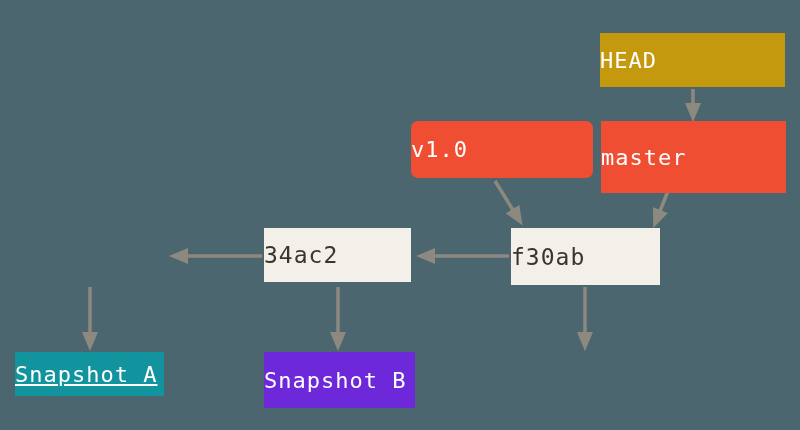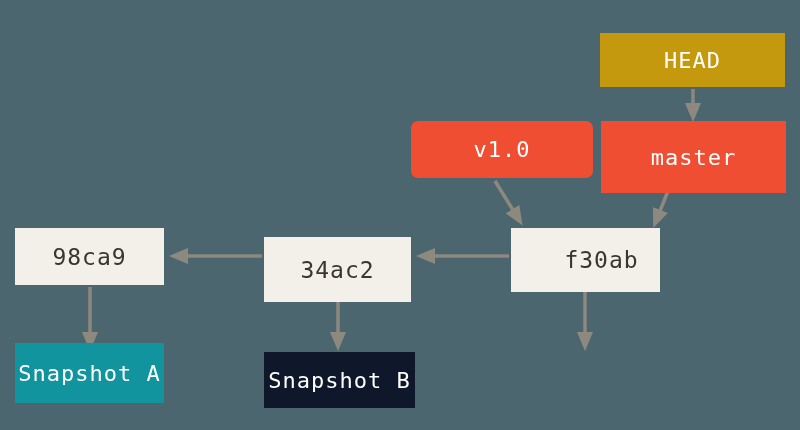--- a/index.html
+++ b/index.html
@@ -35,21 +35,20 @@
     stroke-width: 3.5;
     fill: none;
   }
   .arrowhead-glyph {
     fill: var(--arrow);
   }
   .node {
     position: absolute;
     display: flex;
     align-items: center;
-    justify-content: center;
     box-sizing: border-box;
     text-align: center;
     letter-spacing: 1px;
   }
   .node span {
     white-space: nowrap;
   }
   .node.ref {
     font-size: 22px;
   }
@@ -57,23 +56,23 @@
     font-size: 23px;
   }
   .node.snapshot {
     font-size: 22px;
   }
   
   .pos-head      { left: 600px; top: 33px;  width: 185px; height: 54px; }
   .pos-v10       { left: 411px; top: 121px; width: 182px; height: 57px; }
   .pos-master    { left: 601px; top: 121px; width: 185px; height: 72px; }
   .pos-98ca9     { left: 15px;  top: 228px; width: 149px; height: 57px; }
-  .pos-34ac2     { left: 264px; top: 237px; width: 147px; height: 65px; }
-  .pos-f30ab     { left: 511px; top: 228px; width: 149px; height: 64px; padding-left: 32px; }
-  .pos-snap-a    { left: 15px;  top: 343px; width: 149px; height: 60px; }
+  .pos-34ac2     { left: 264px; top: 228px; width: 147px; height: 54px; }
+  .pos-f30ab     { left: 511px; top: 228px; width: 149px; height: 57px; }
+  .pos-snap-a    { left: 15px;  top: 352px; width: 149px; height: 44px; text-decoration: underline; }
   .pos-snap-b    { left: 264px; top: 352px; width: 151px; height: 56px; }
   .pos-snap-c    { left: 511px; top: 352px; width: 149px; height: 56px; }
 </style>
 </head>
 <body>
 
 <div class="canvas">
 
   <svg class="arrows" viewBox="0 0 800 430" xmlns="http://www.w3.org/2000/svg">
     <defs>
@@ -96,34 +95,31 @@
   </div>
 
   <div class="node ref pos-v10" style="background: rgb(240, 78, 50); color: rgb(255, 255, 255); border-radius: 7px;">
     <span>v1.0</span>
   </div>
 
   <div class="node ref pos-master" style="background: rgb(240, 78, 50); color: rgb(255, 255, 255);">
     <span>master</span>
   </div>
 
-  <div class="node commit pos-98ca9" style="background: rgb(242, 240, 233); color: rgb(58, 53, 45);">
-    <span>98ca9</span>
-  </div>
 
   <div class="node commit pos-34ac2" style="background: rgb(242, 240, 233); color: rgb(58, 53, 45);">
     <span>34ac2</span>
   </div>
 
   <div class="node commit pos-f30ab" style="background: rgb(242, 240, 233); color: rgb(58, 53, 45);">
     <span>f30ab</span>
   </div>
 
   <div class="node snapshot pos-snap-a" style="background: rgb(18, 148, 158); color: rgb(255, 255, 255);">
     <span>Snapshot A</span>
   </div>
 
-  <div class="node snapshot pos-snap-b" style="background: #0f172a; color: rgb(255, 255, 255);">
+  <div class="node snapshot pos-snap-b" style="background: #6d28d9; color: rgb(255, 255, 255);">
     <span>Snapshot B</span>
   </div>
 
 
 </div>
 
 </body></html>

